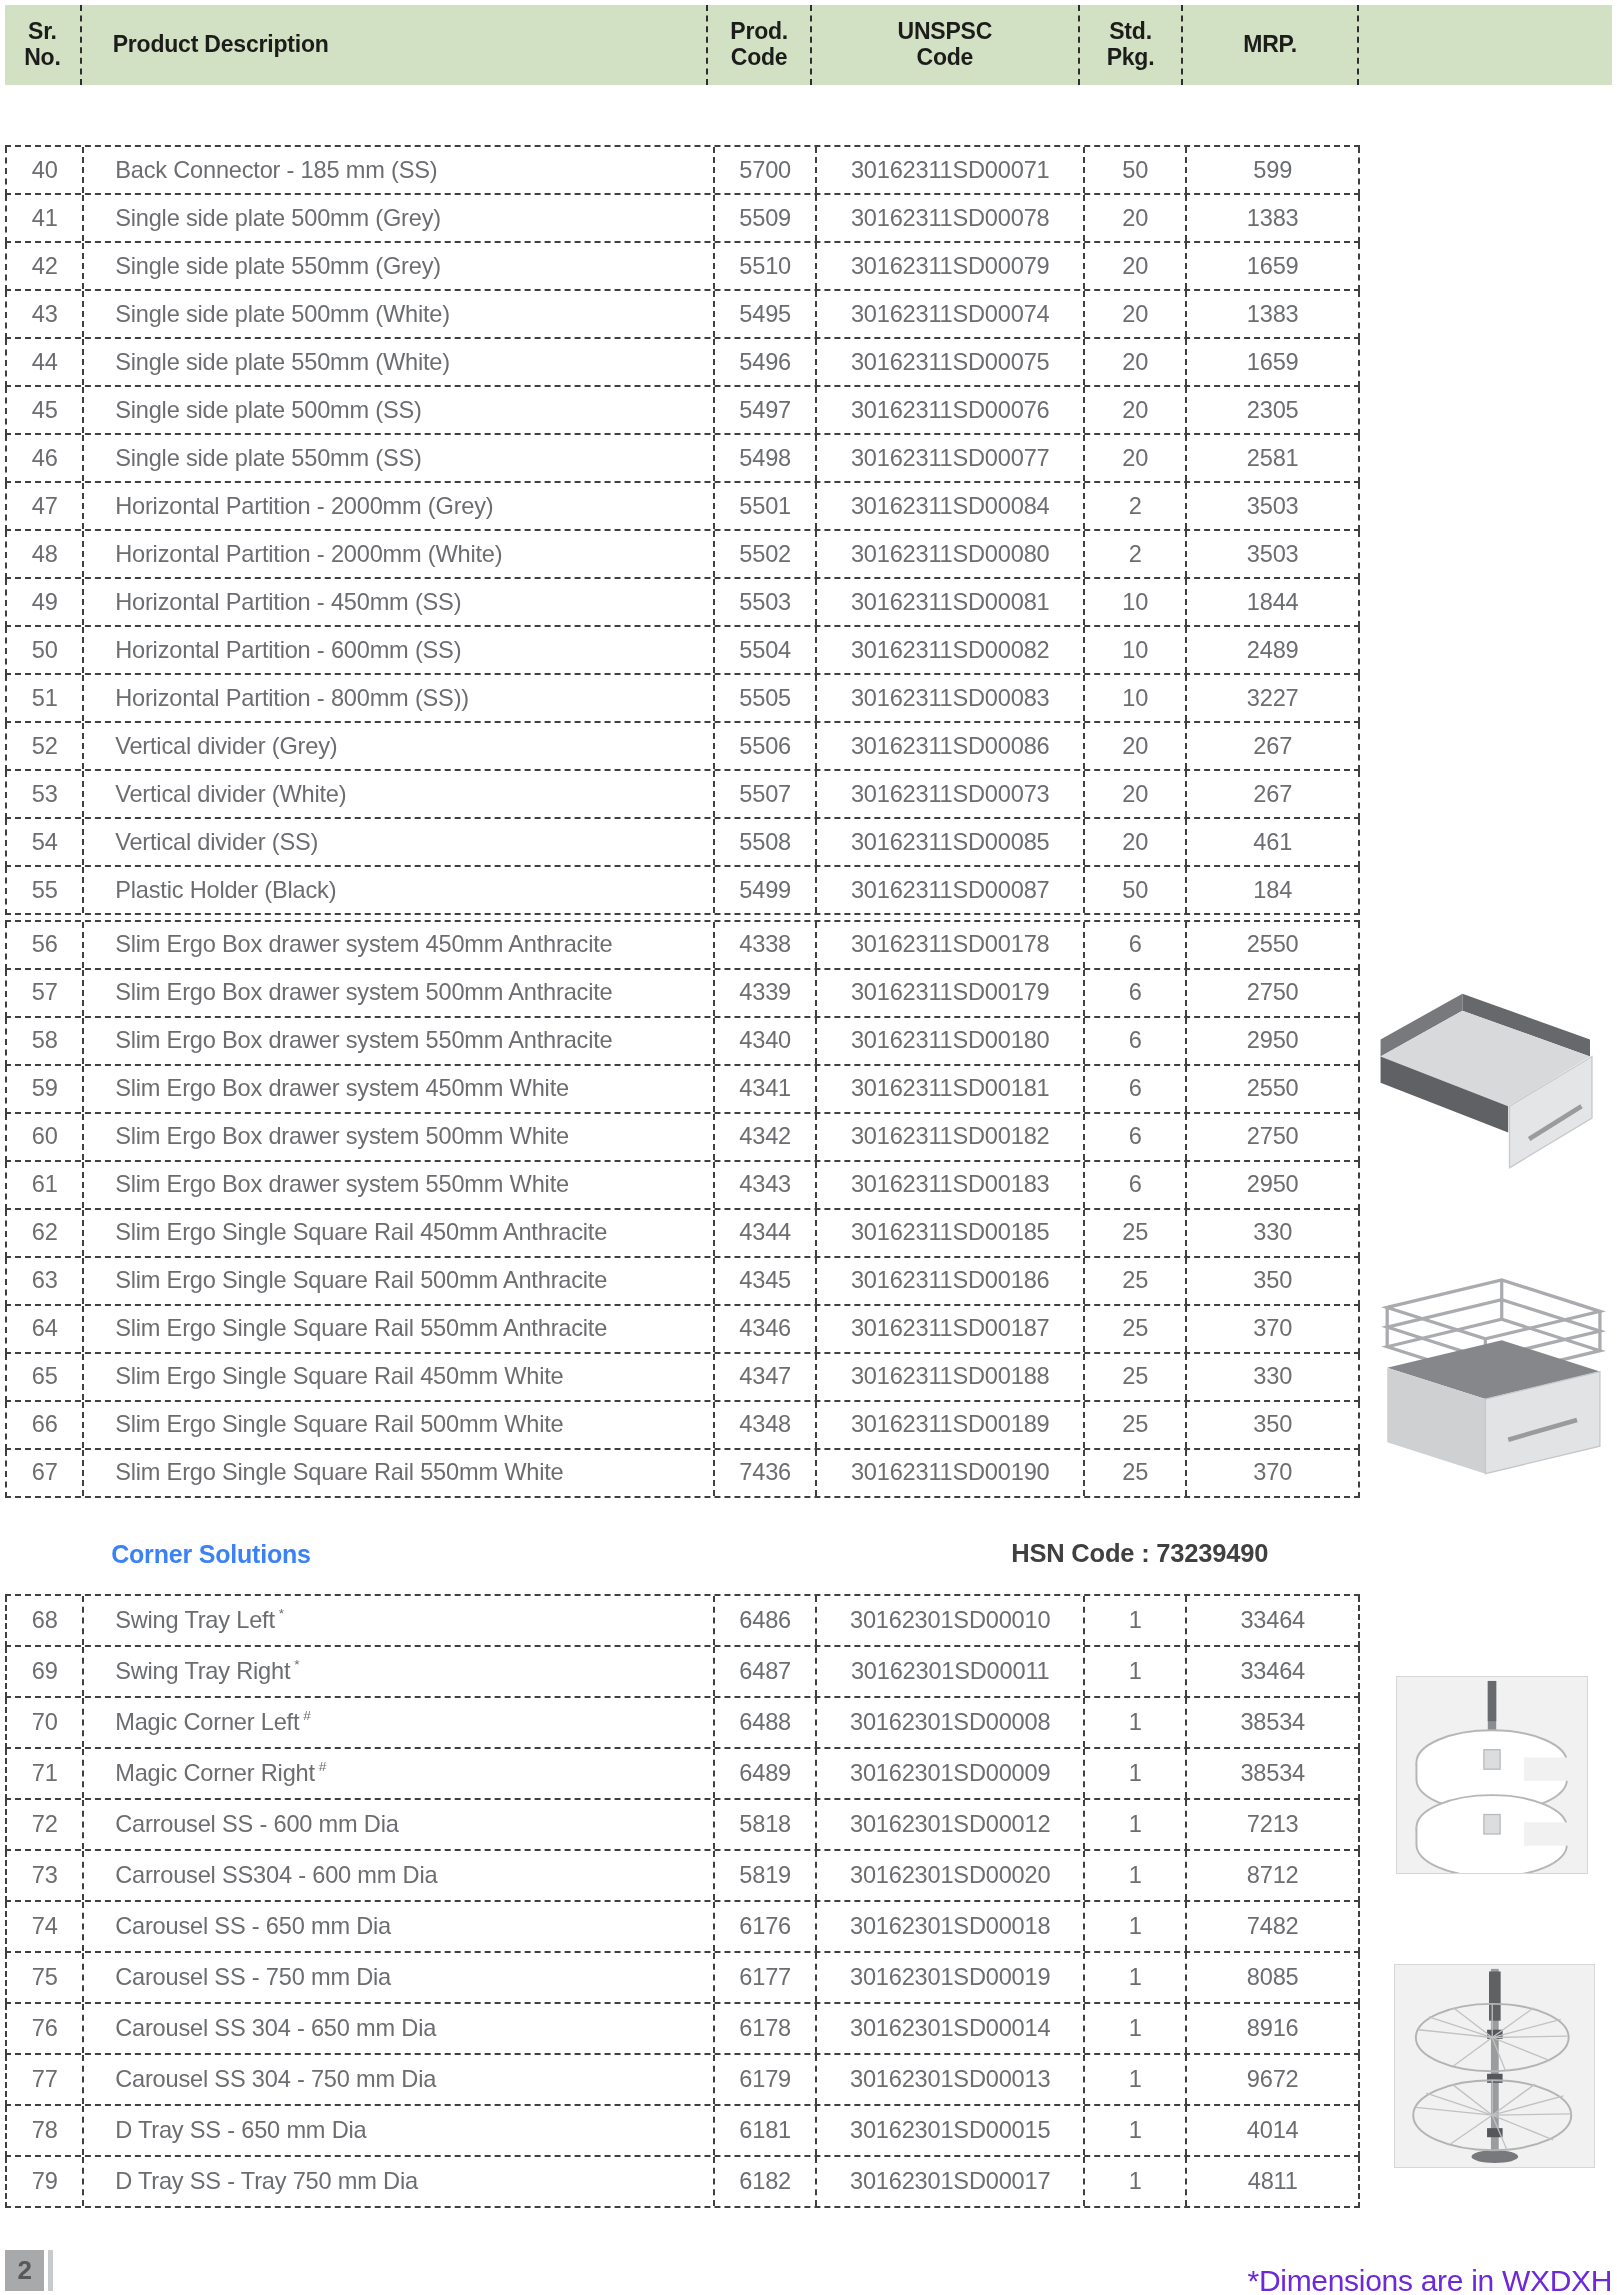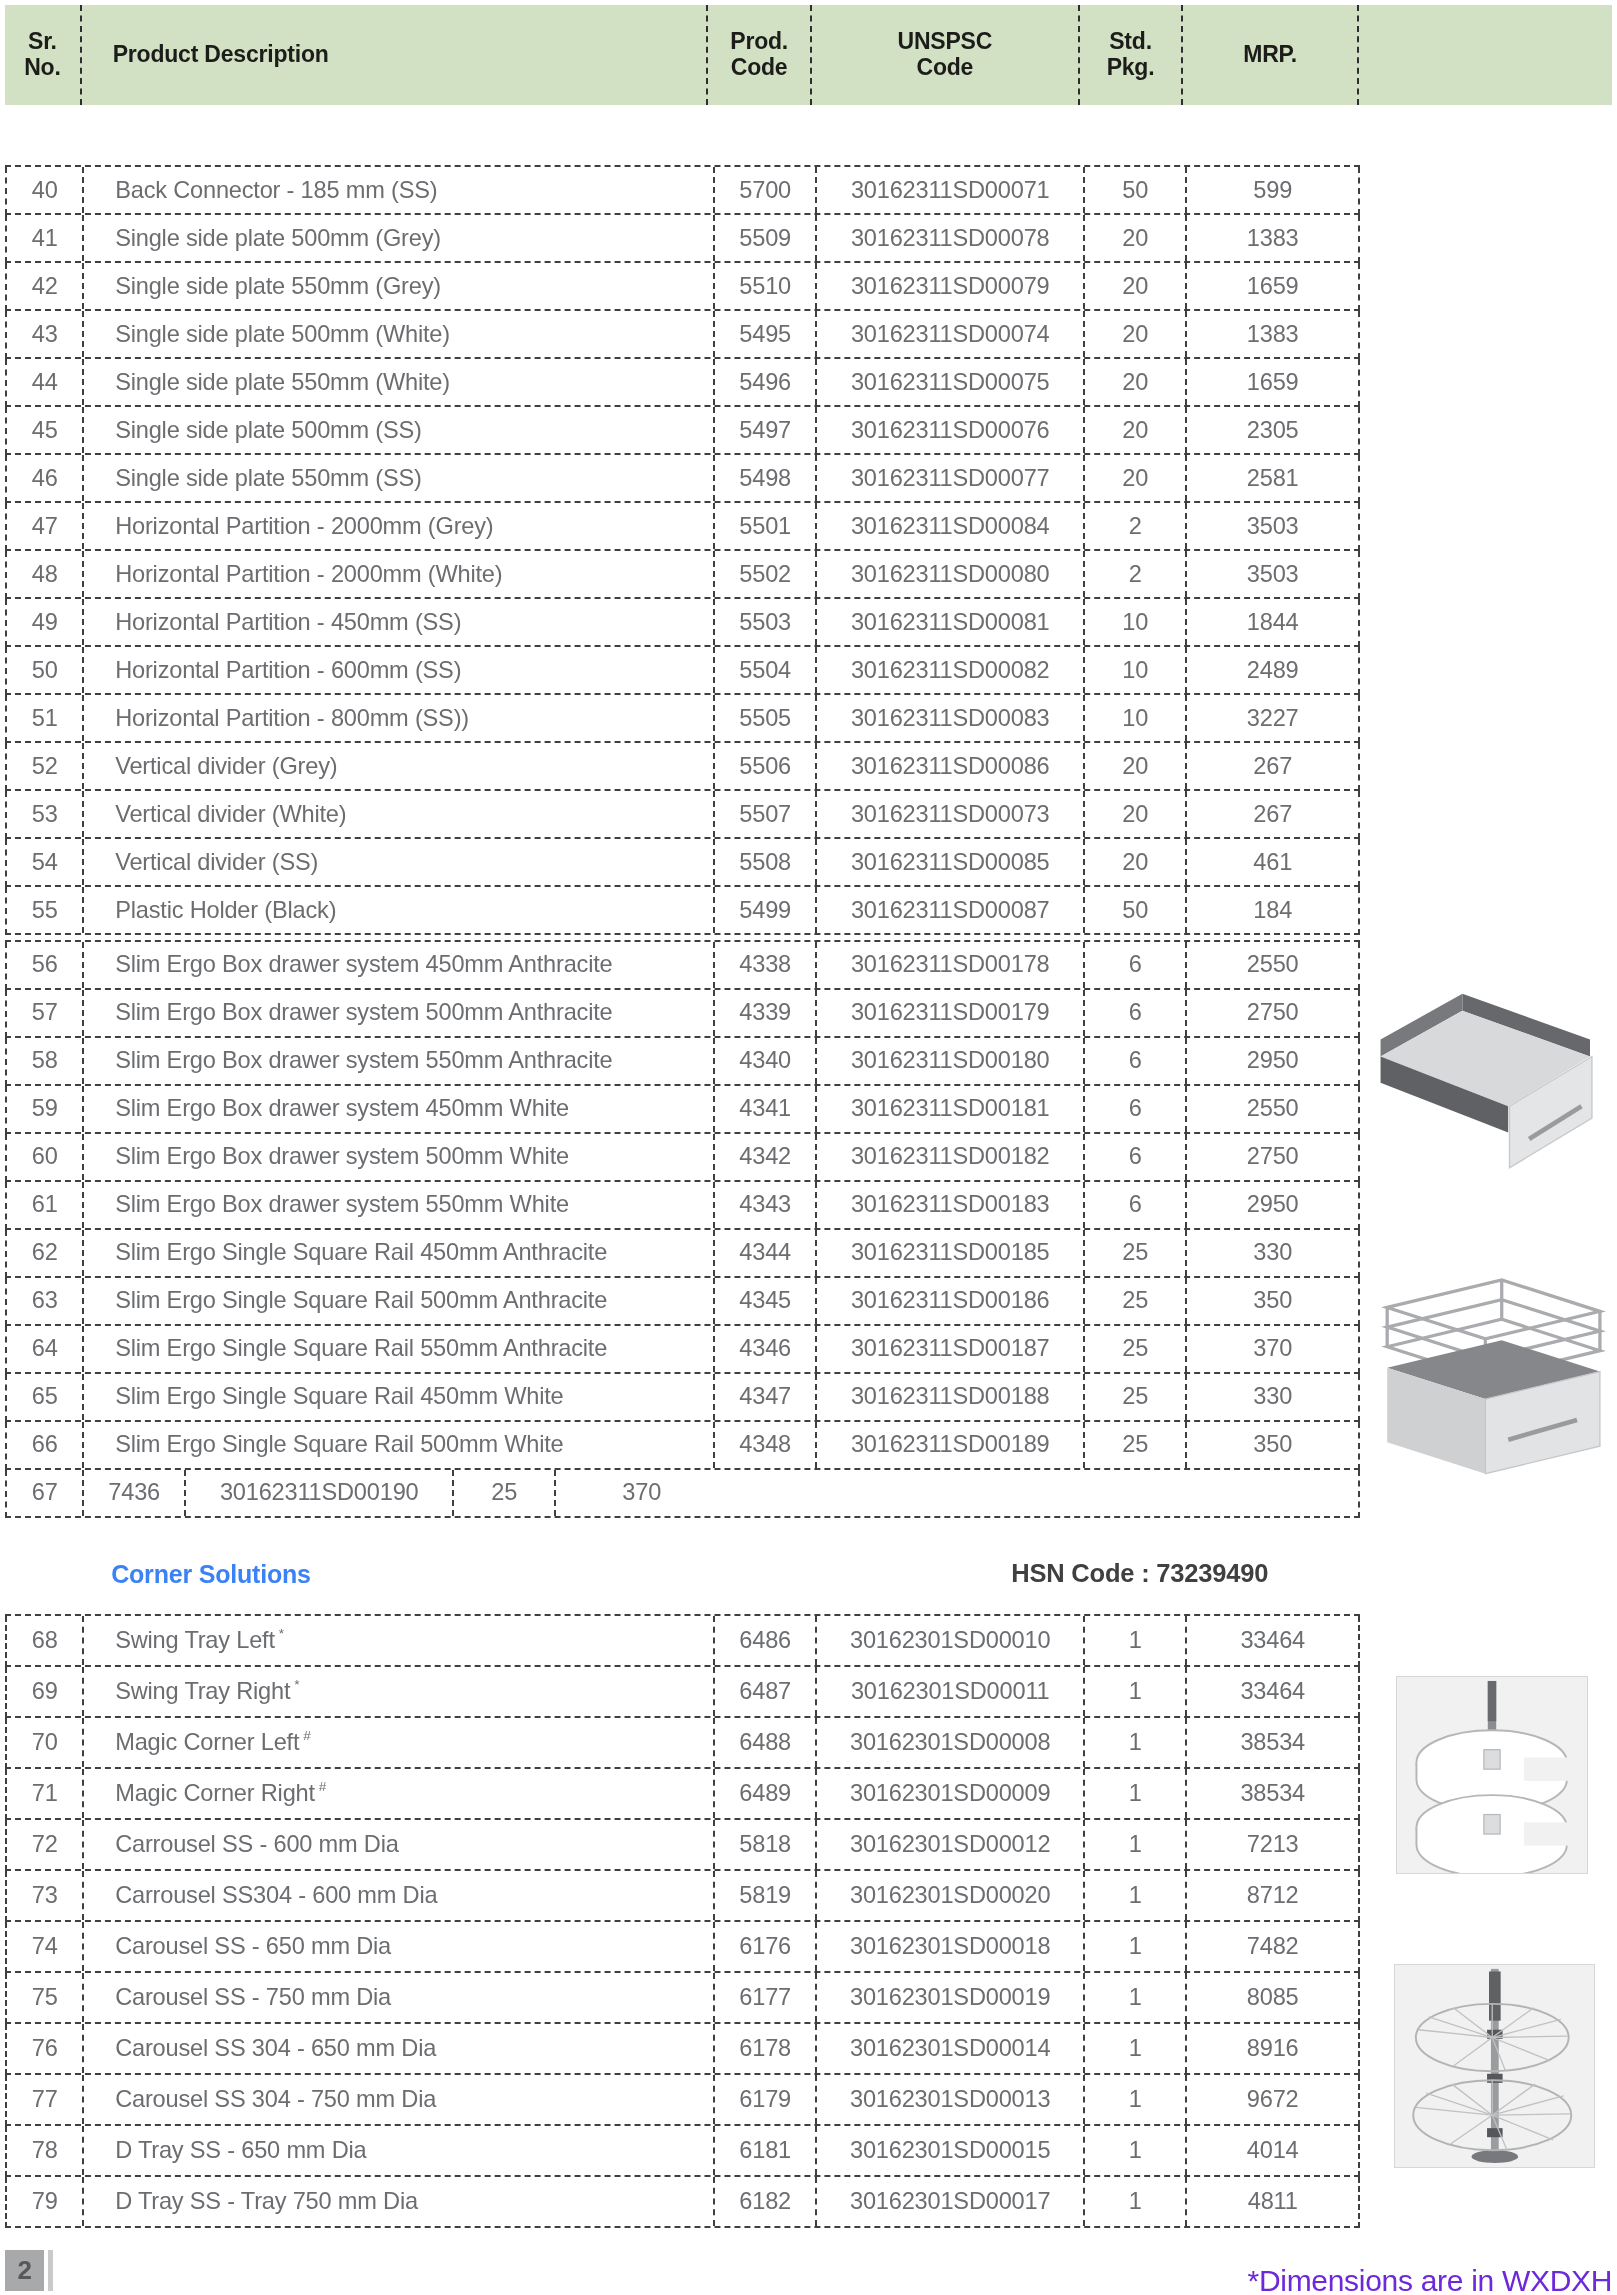--- a/index.html
+++ b/index.html
@@ -1,20 +1,20 @@
 <!DOCTYPE html>
 <html style="font-size:10.5px"><head>
 <meta charset="utf-8">
 <style>
   html,body{margin:0;padding:0;background:#ffffff;}
   #page{position:relative;width:1618px;height:2295px;background:#ffffff;overflow:hidden;
         font-family:"Liberation Sans", sans-serif;letter-spacing:-0.2px;}
   
   #tablewrap{position:absolute;left:5.2px;top:5.2px;width:1607px;}
-  .hdr{display:flex;background:#d2e0c3;height:100px;align-items:stretch;}
+  .hdr{display:flex;background:#d2e0c3;height:80px;align-items:stretch;}
   .hdr .hcell{display:flex;align-items:center;justify-content:center;
       font-weight:bold;font-size:23px;color:#1c1c1a;white-space:pre-line;
       text-align:center;line-height:1.12;}
   .hdr .hcell + .hcell{border-left:2px dashed #2e2e2e;}
   .h-sr{width:75px;}
   .h-desc{width:631px;justify-content:flex-start !important;padding-left:31px;box-sizing:border-box;}
   .h-code{width:102px;}
   .h-unspsc{width:268px;}
   .h-pkg{width:102px;}
   .h-mrp{width:175px;}
@@ -339,20 +339,23 @@
           <div class="cell c-desc">
             <span>Slim Ergo Single Square Rail 500mm White</span>
           </div>
           <div class="cell c-code">4348</div>
           <div class="cell c-unspsc">30162311SD00189</div>
           <div class="cell c-pkg">25</div>
           <div class="cell c-mrp">350</div>
         </div>
         <div class="row">
           <div class="cell c-sr">67</div>
+          <div class="cell c-desc">
+            <span>Slim Ergo Single Square Rail 550mm White</span>
+          </div>
           <div class="cell c-code">7436</div>
           <div class="cell c-unspsc">30162311SD00190</div>
           <div class="cell c-pkg">25</div>
           <div class="cell c-mrp">370</div>
         </div>
       </div>
 
     <div class="cornerband">
       <span class="corner-title">Corner Solutions</span>
       <span class="hsn-code">HSN Code : 73239490</span>

